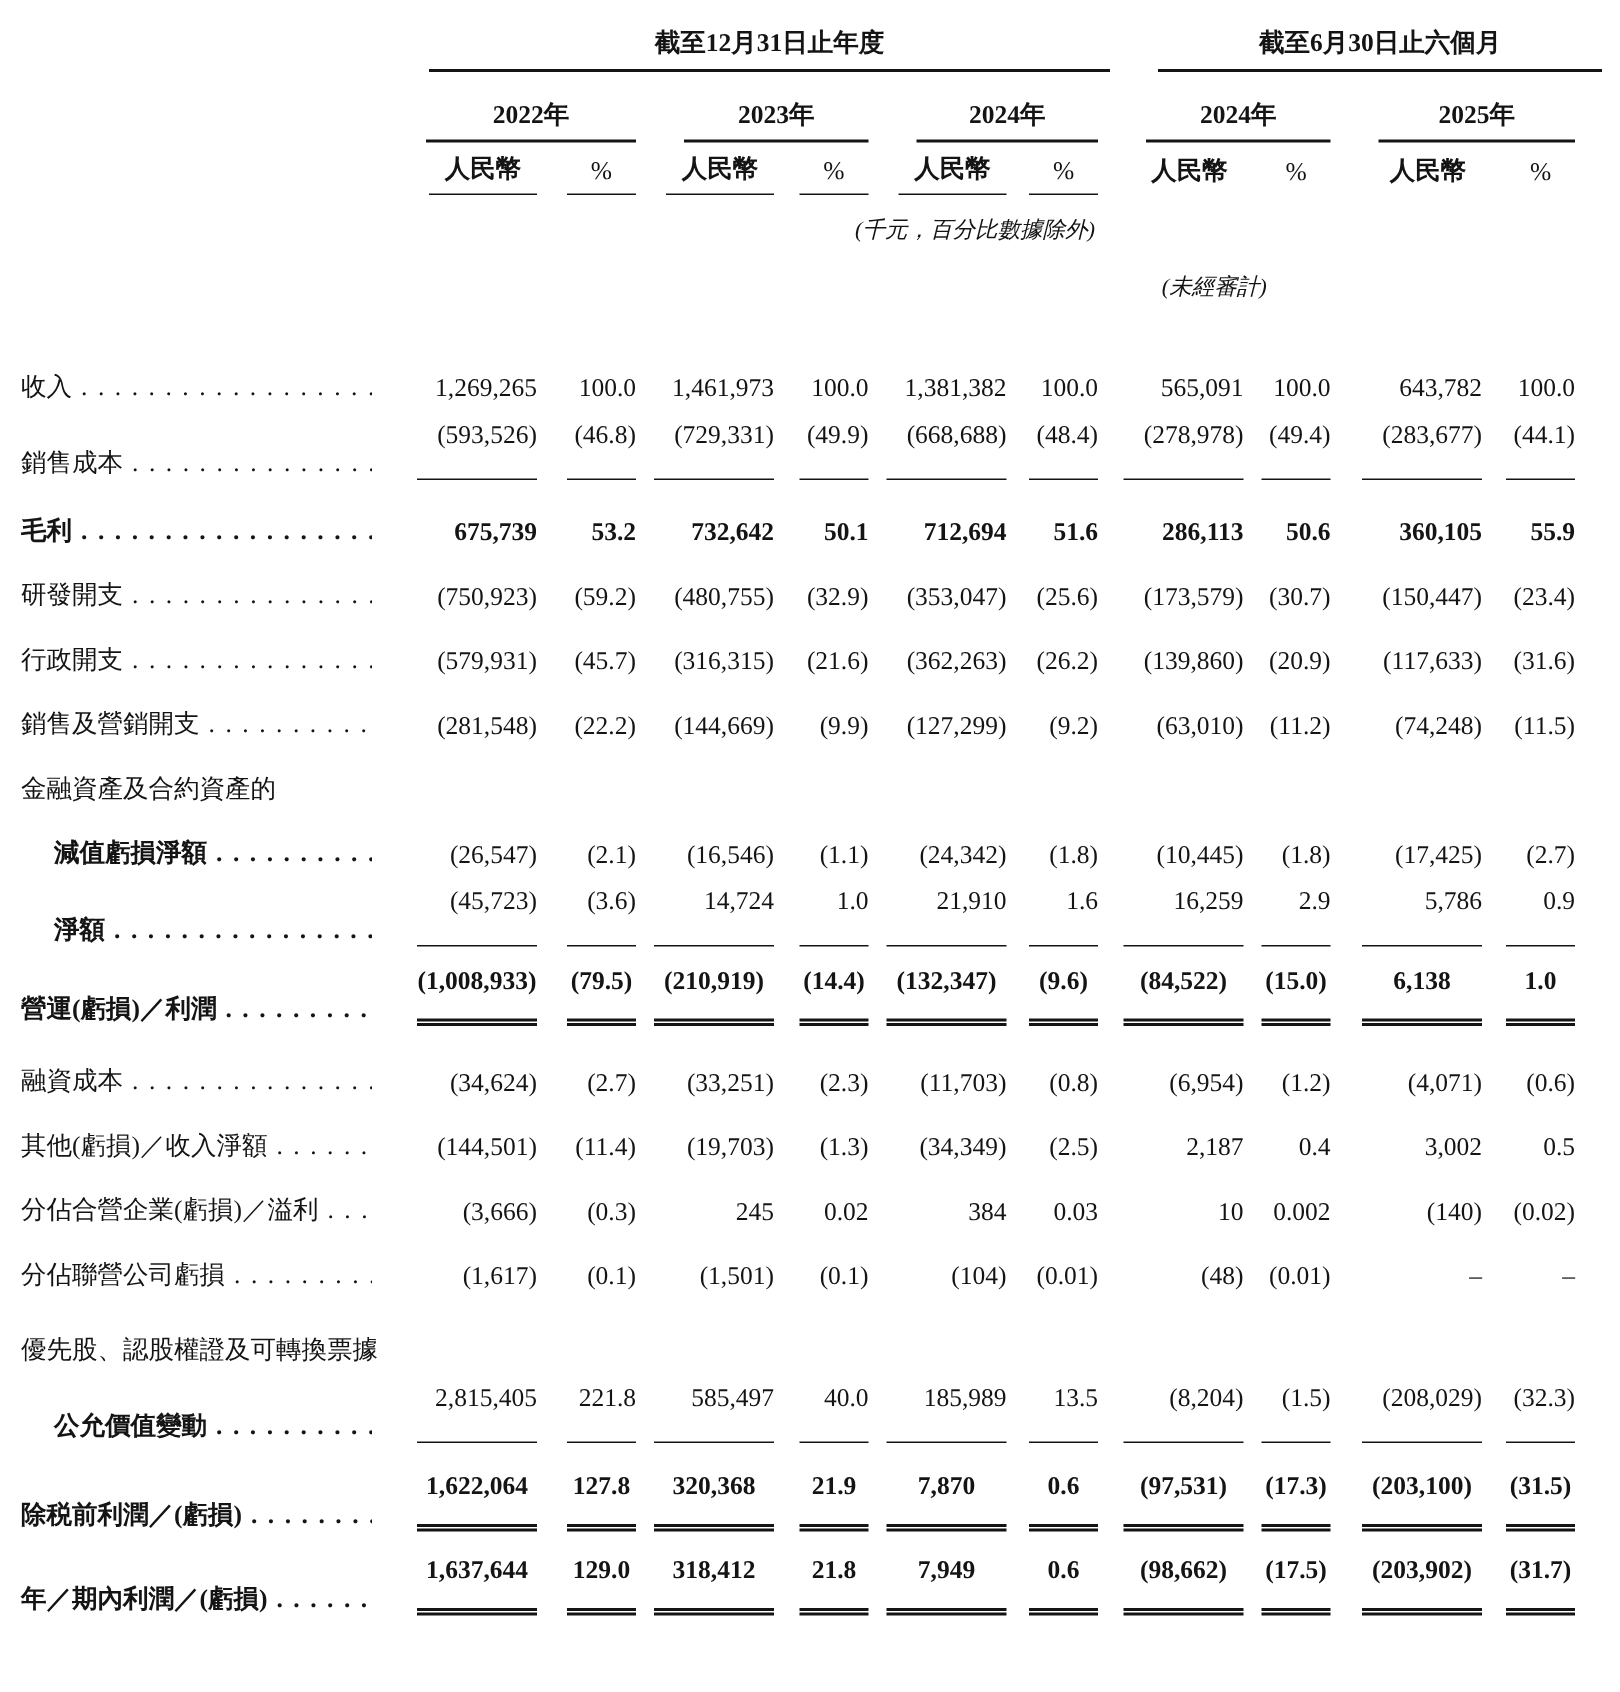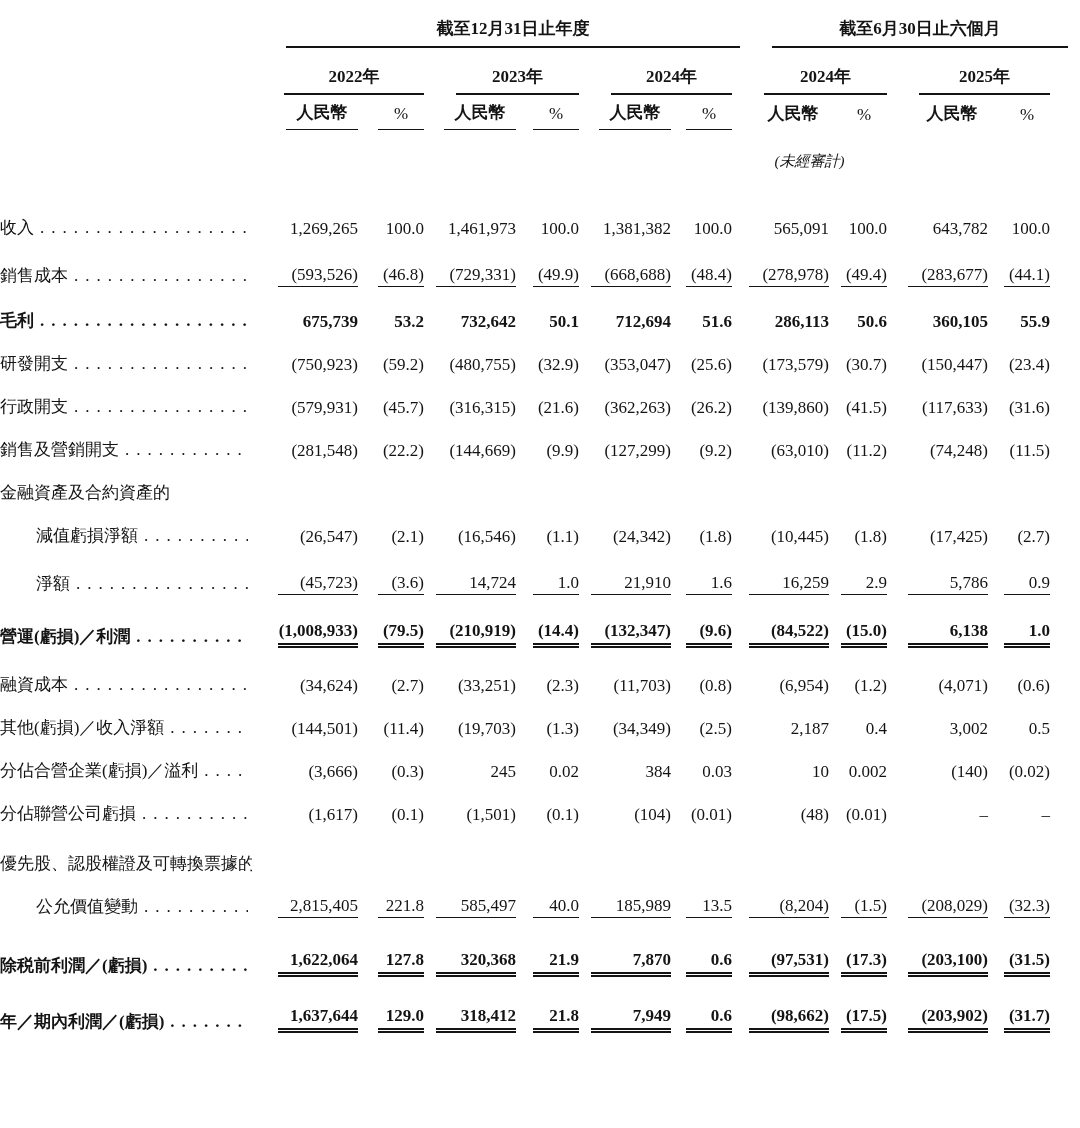--- a/index.html
+++ b/index.html
@@ -26,32 +26,32 @@
   .note{font-style:italic;font-size:15px;white-space:nowrap;}
   .note-r{text-align:right;padding-right:2px;}
   .note-c{text-align:center;}
 
   
   tr.r-n{height:43px;} tr.r-sm{height:38px;} tr.r-md{height:50px;} tr.r-lg{height:56px;}
   tr.row td{padding-bottom:11px;}
   tr.has-u td{padding-bottom:6px;}
   tr.has-uu td{padding-bottom:3px;margin-left:12px;}
 
-  .lbl-cell .lblwrap{display:flex;align-items:baseline;overflow:hidden;}
-  .lbl-cell.indent .lblwrap{padding-left:36px;}
+  .lbl-cell .lblwrap{display:flex;align-items:baseline;padding-left:14px;overflow:hidden;}
+  .lbl-cell.indent .lblwrap{padding-left:36px;font-weight:bold;}
   .lbl{white-space:nowrap;}
   .bold .lbl,td.bold{font-weight:bold;}
   .leader{flex:1;min-width:0;overflow:hidden;white-space:nowrap;letter-spacing:7px;margin-left:6px;margin-right:4px;color:#141414;}
 
   td.rmb,td.pct{text-align:right;}
   .val{display:inline-block;text-align:right;white-space:nowrap;}
   td.rmb .val{min-width:80px;}
   td.pct .val{min-width:46px;}
-  .u{border-bottom:1.5px solid #141414;padding-bottom:1px;}
-  .uu{border-bottom:5px double #141414;padding-bottom:2px;}
+  .u{border-bottom:1.5px solid #141414;padding-bottom:19px;}
+  .uu{border-bottom:5px double #141414;padding-bottom:15px;text-align:center;}
 </style>
 </head>
 <body>
 
 <table>
   <colgroup>
     <col style="width:252px">
       <col style="width:106px">
       <col style="width:66px">
     <col style="width:92px">
@@ -97,20 +97,25 @@
       <td class="pct"><span class="hdr-sub hdr-pct hu">%</span></td>
       <td class="rmb"><span class="hdr-sub hdr-rmb hu">人民幣</span></td>
       <td class="pct"><span class="hdr-sub hdr-pct hu">%</span></td>
       <td class="rmb"><span class="hdr-sub hdr-rmb hu">人民幣</span></td>
       <td class="pct"><span class="hdr-sub hdr-pct hu">%</span></td>
       <td class="rmb"><span class="hdr-sub hdr-rmb">人民幣</span></td>
       <td class="pct"><span class="hdr-sub hdr-pct">%</span></td>
       <td class="rmb"><span class="hdr-sub hdr-rmb">人民幣</span></td>
       <td class="pct"><span class="hdr-sub hdr-pct">%</span></td>
     </tr>
+    <tr class="hr4">
+      <td></td>
+      <td colspan="6" class="note-r"><span class="note">(千元，百分比數據除外)</span></td>
+      <td colspan="4"></td>
+    </tr>
     <tr class="hr5">
       <td></td>
       <td colspan="6"></td>
       <td colspan="2" class="note-c"><span class="note">(未經審計)</span></td>
       <td colspan="2"></td>
     </tr>
     <tr class="spacer">
         <td colspan="11"></td>
       </tr>
   </tbody>
@@ -194,21 +199,21 @@
             <span class="leader">......................................................................</span>
           </div>
         </td>
         <td class="rmb"><span class="val">(579,931)</span></td>
         <td class="pct"><span class="val">(45.7)</span></td>
         <td class="rmb"><span class="val">(316,315)</span></td>
         <td class="pct"><span class="val">(21.6)</span></td>
         <td class="rmb"><span class="val">(362,263)</span></td>
         <td class="pct"><span class="val">(26.2)</span></td>
         <td class="rmb"><span class="val">(139,860)</span></td>
-        <td class="pct"><span class="val">(41.5)</span></td>
+        <td class="pct"><span class="val">(20.9)</span></td>
         <td class="rmb"><span class="val">(117,633)</span></td>
         <td class="pct"><span class="val">(31.6)</span></td>
       </tr>
       <tr class="row r-n">
         <td class="lbl-cell">
           <div class="lblwrap">
             <span class="lbl">銷售及營銷開支</span>
             <span class="leader">......................................................................</span>
           </div>
         </td>

